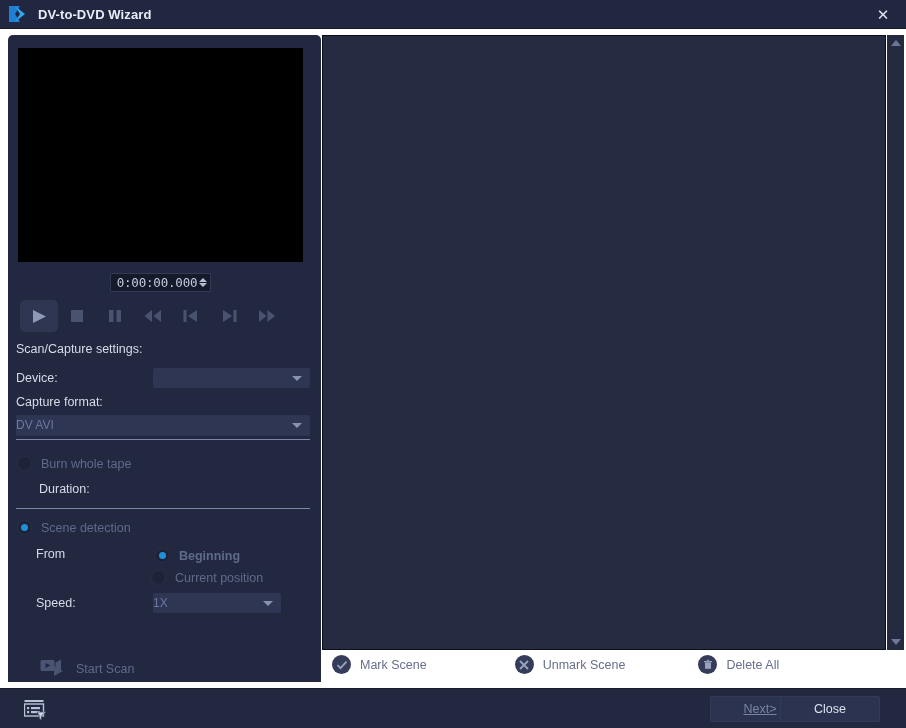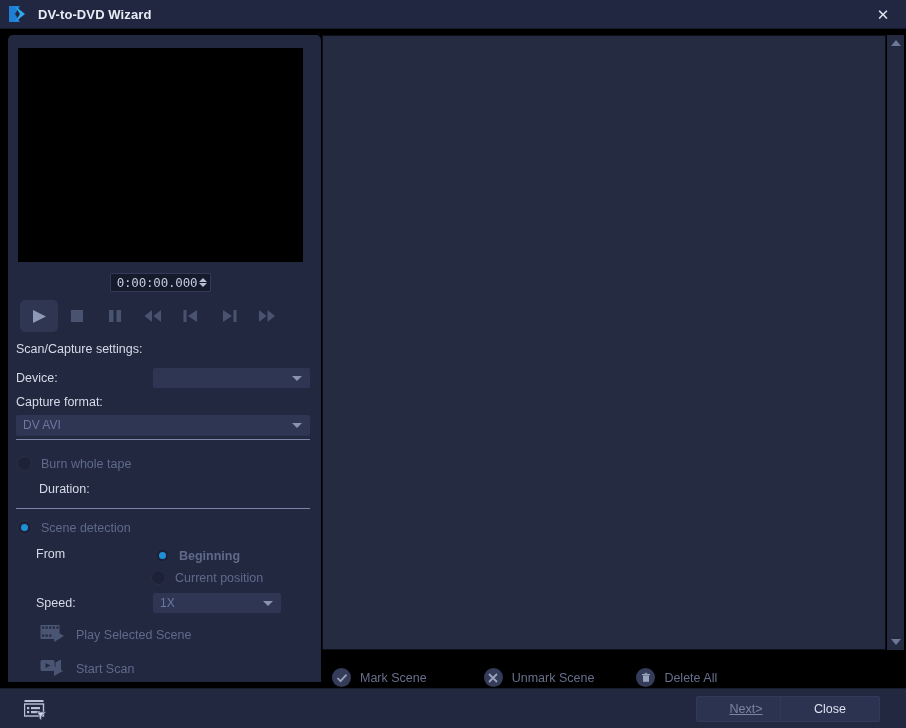--- a/index.html
+++ b/index.html
@@ -5,21 +5,21 @@
   * { box-sizing: border-box; margin: 0; padding: 0; }
   html, body {
     width: 906px; height: 728px;
     background: #1b2033;
     font-family: "Liberation Sans", sans-serif;
     overflow: hidden;
   }
   #app {
     position: relative;
     width: 906px; height: 728px;
-    background: #000000;
+    background: #ffffff;
   }
 
   
   .titlebar {
     position: absolute; left: 0; top: 0; width: 906px; height: 29px;
     background: #212741;
     display: flex; align-items: center;
     border-bottom: 1px solid #151a2c;
   }
   .app-icon { width: 22px; height: 22px; margin-left: 6px; position: relative; flex: 0 0 auto; }
@@ -93,21 +93,21 @@
   }
 
   .dropdown {
     position: absolute; height: 20px;
     background: #2e3653;
     border-radius: 2px;
     display: flex; align-items: center;
     cursor: pointer;
   }
   .dropdown .dd-text {
-    color: #6b7characterNOT; font-size: 12px; margin-left: 7px;
+    color: #6b7characterNOT; font-size: 12px; 
   }
   .dd-arrow {
     position: absolute; right: 8px; top: 8px;
     width: 0; height: 0;
     border-left: 5px solid transparent; border-right: 5px solid transparent;
     border-top: 5px solid #8a93ad;
   }
 
   .sep {
     position: absolute; height: 1px;
@@ -156,21 +156,21 @@
     align-items: center;
     cursor: pointer;
   }
   .sb-arrow { width: 0; height: 0; border-left: 5px solid transparent; border-right: 5px solid transparent; }
   .sb-arrow.up { border-bottom: 6px solid #6d7899; margin-top: 5px; }
   .sb-arrow.dn { border-top: 6px solid #6d7899; margin-bottom: 5px; }
 
   
   .scene-toolbar {
     position: absolute; left: 322px; top: 655px; width: 584px; height: 32px;
-    display: flex; align-items: flex-end;
+    display: flex; align-items: flex-start; gap: 31px;
   }
   .scene-btn { display: flex; align-items: center; cursor: pointer; }
   .circ-icon {
     width: 19px; height: 19px; border-radius: 50%;
     background: #343c5a;
     display: flex; align-items: center; justify-content: center;
     flex: 0 0 auto;
   }
   .scene-btn .sbtext { margin-left: 9px; font-size: 12.5px; color: #676f8c; }
 
@@ -184,21 +184,21 @@
     position: absolute; left: 24px; top: 10px; cursor: pointer;
   }
   .btm-btn {
     position: absolute; top: 7px; height: 26px;
     background: #2b3350;
     border: 1px solid #323a59;
     border-radius: 2px;
     display: flex; align-items: center; justify-content: center;
     font-size: 12.5px; cursor: pointer;
   }
-  #next-btn { right: 110px; width: 100px; color: #7b melanoma; text-decoration: underline; }
+  #next-btn { right: 96px; width: 100px; color: #7b melanoma; text-decoration: underline; }
   #close-btn { right: 0px; margin-right: 26px; width: 100px; color: #dbe1ef; }
 </style>
 </head>
 <body>
 
 <div id="app">
 
   <div class="titlebar">
     <div class="app-icon">
       <svg width="22" height="22" viewBox="0 0 22 22">
@@ -312,37 +312,20 @@
       <span class="radio"></span>
       <span class="rtext" style="color: rgb(95, 106, 138);">Current position</span>
     </div>
 
     <div class="row-label" style="left:28px; top:561px;">Speed:</div>
     <div class="dropdown" style="left:145px; top:558px; width:128px;">
       <span class="dd-text" style="color: rgb(109, 119, 160);">1X</span>
       <span class="dd-arrow"></span>
     </div>
 
-    <div class="action-link" style="left:32px; top:588px;">
-      <span>
-        <svg width="26" height="20" viewBox="0 0 26 20">
-          <rect x="0.5" y="2" width="19" height="14" fill="#4a5473"></rect>
-          <rect x="2" y="3.5" width="2.2" height="2.2" fill="#222840"></rect>
-          <rect x="5.6" y="3.5" width="2.2" height="2.2" fill="#222840"></rect>
-          <rect x="9.2" y="3.5" width="2.2" height="2.2" fill="#222840"></rect>
-          <rect x="12.8" y="3.5" width="2.2" height="2.2" fill="#222840"></rect>
-          <rect x="16.4" y="3.5" width="2.2" height="2.2" fill="#222840"></rect>
-          <rect x="2" y="11.5" width="2.2" height="2.2" fill="#222840"></rect>
-          <rect x="5.6" y="11.5" width="2.2" height="2.2" fill="#222840"></rect>
-          <rect x="9.2" y="11.5" width="2.2" height="2.2" fill="#222840"></rect>
-          <path d="M14 7 L24 13 L14 19 Z" fill="#4a5473"></path>
-        </svg>
-      </span>
-      <span class="atext">Play Selected Scene</span>
-    </div>
 
     <div class="action-link" style="left:32px; top:622px;">
       <span>
         <svg width="26" height="20" viewBox="0 0 26 20">
           <rect x="0.5" y="3" width="14" height="11" rx="1.5" fill="#4a5473"></rect>
           <path d="M5.5 6 L10.5 8.5 L5.5 11 Z" fill="#222840"></path>
           <path d="M15.5 5.5 L21 2.5 L21 14.5 L15.5 11.5 Z" fill="#4a5473"></path>
           <path d="M14 9 L23 14 L14 19 Z" fill="#4a5473"></path>
         </svg>
       </span>

